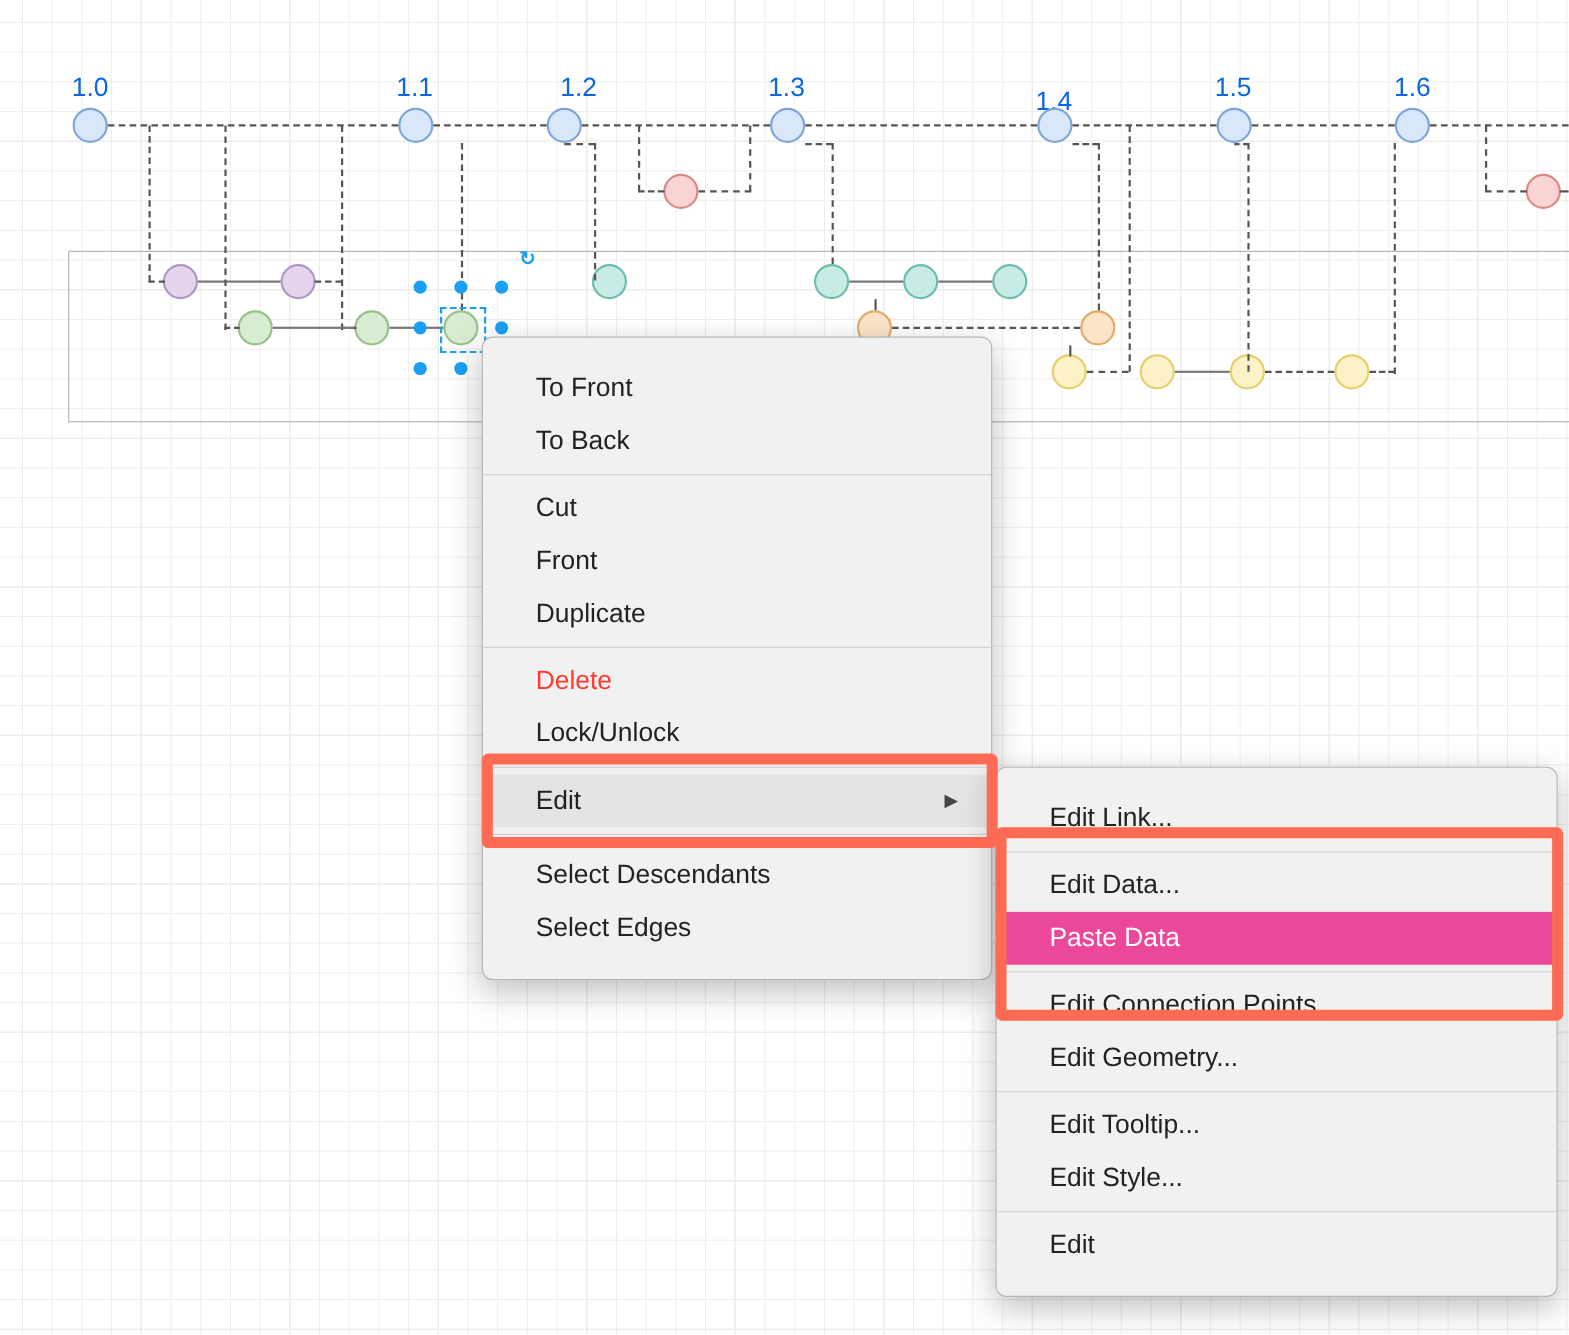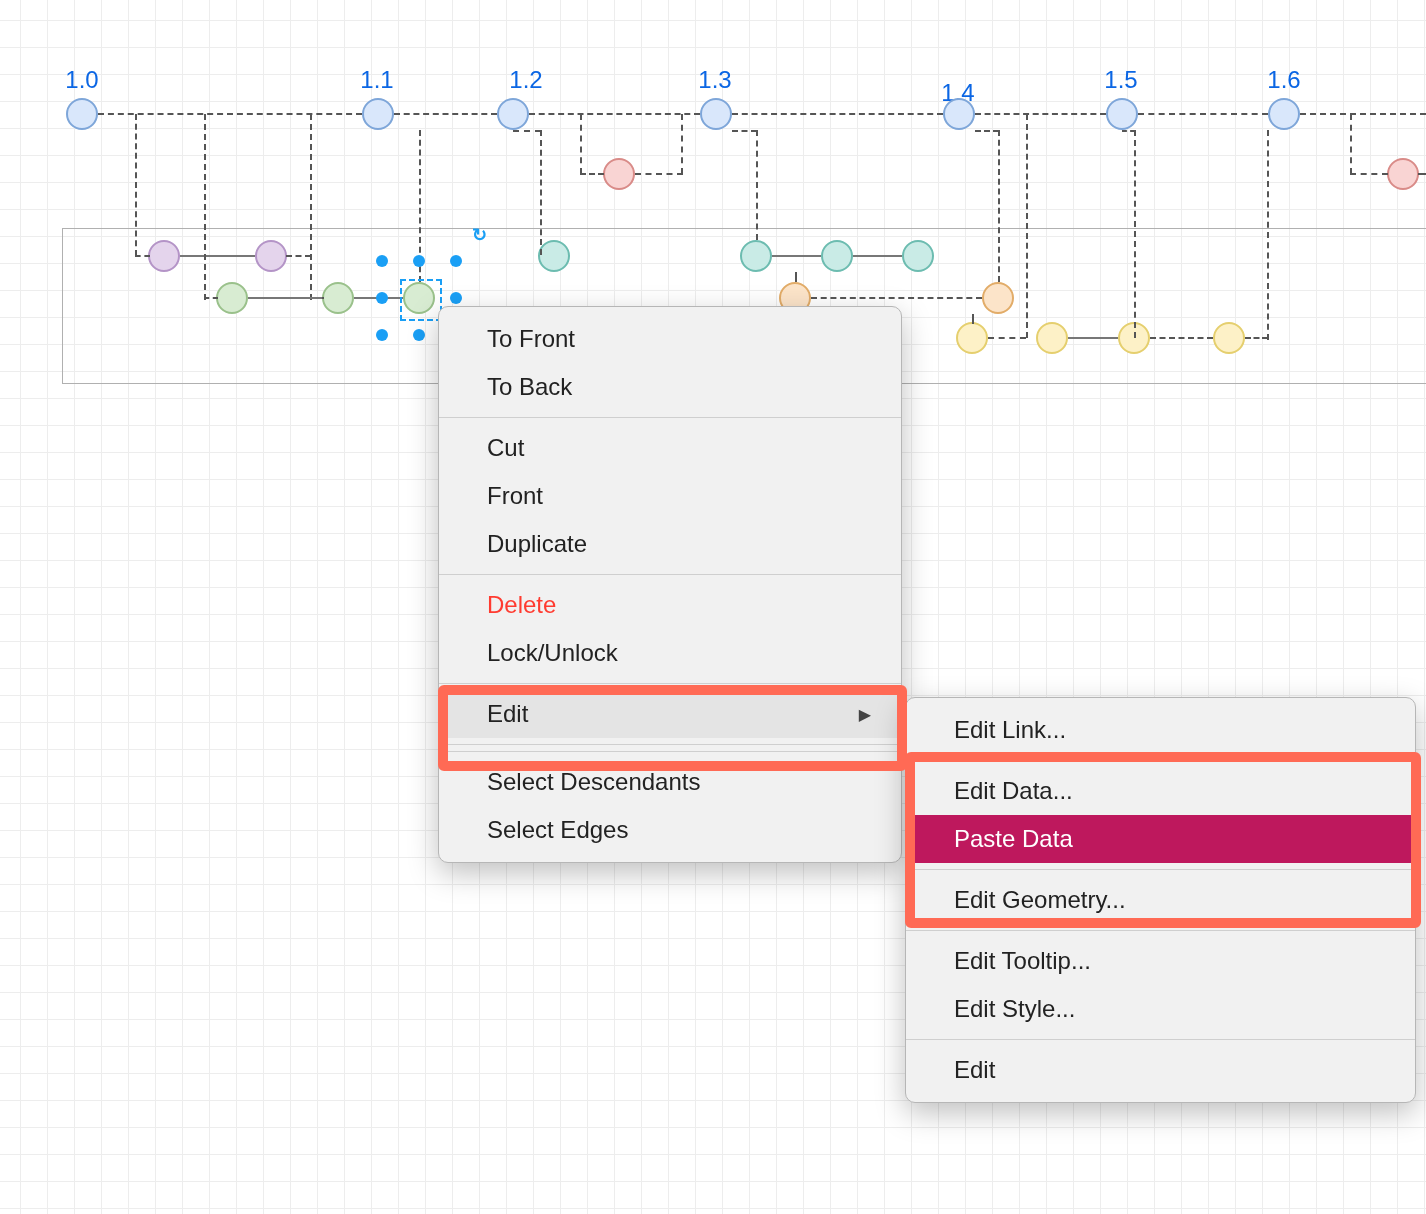--- a/index.html
+++ b/index.html
@@ -26,27 +26,27 @@
   .box{position:absolute;border:1px solid #b0b0b0;}
   .edge{position:absolute;border:0 dashed #555;}
   .eh{border-top-width:2px;height:0;}
   .ev{border-left-width:2px;width:0;}
   .solid{border-style:solid;border-color:#777;}
   
   .sel{position:absolute;width:12px;height:12px;border-radius:50%;background:#1a9ff5;}
   .selbox{position:absolute;border:2px dashed #1a9ff5;width:38px;height:38px;}
   .rot{position:absolute;width:18px;height:18px;color:#1a9ff5;font-weight:700;font-size:18px;}
   
-  .menu{position:absolute;background:#f1f1f1;border:1px solid #b6b6b6;border-radius:10px;box-shadow:0 10px 30px rgba(0,0,0,0.25);padding:8px 0;font-size:24px;color:#222;}
+  .menu{position:absolute;background:#f1f1f1;border:1px solid #b6b6b6;border-radius:10px;box-shadow:0 10px 30px rgba(0,0,0,0.25);padding:22px 0;font-size:24px;color:#222;}
   .menu .item{padding:10px 30px 10px 48px;white-space:nowrap;display:flex;align-items:center;justify-content:space-between;}
   .menu .item.danger{color:#ff3b30;}
   .menu .sep{height:1px;background:#cfcfcf;margin:6px 0;}
   .menu .item .arrow{margin-left:40px;font-size:16px;color:#444;}
   .menu .item.hover{background:#e4e4e4;}
-  .menu .item.active{background:#be185d;color:#fff;}
+  .menu .item.active{background:#ec4899;color:#fff;}
   .hl{position:absolute;border:10px solid #ff6a55;border-radius:6px;pointer-events:none;}
 </style>
 </head>
 <body>
 
 <div class="canvas">
 
   <div class="box" style="left:62px;top:228px;width:1364px;height:154px;"></div>
 
   <div class="label" style="left:52px;top:66px;">1.0</div>
@@ -209,20 +209,23 @@
       </div>
       <div class="sep"></div>
       <div class="item">
         <span>Edit Data...</span>
       </div>
       <div class="item active">
         <span>Paste Data</span>
       </div>
       <div class="sep"></div>
       <div class="item">
+        <span>Edit Connection Points...</span>
+      </div>
+      <div class="item">
         <span>Edit Geometry...</span>
       </div>
       <div class="sep"></div>
       <div class="item">
         <span>Edit Tooltip...</span>
       </div>
       <div class="item">
         <span>Edit Style...</span>
       </div>
       <div class="sep"></div>

